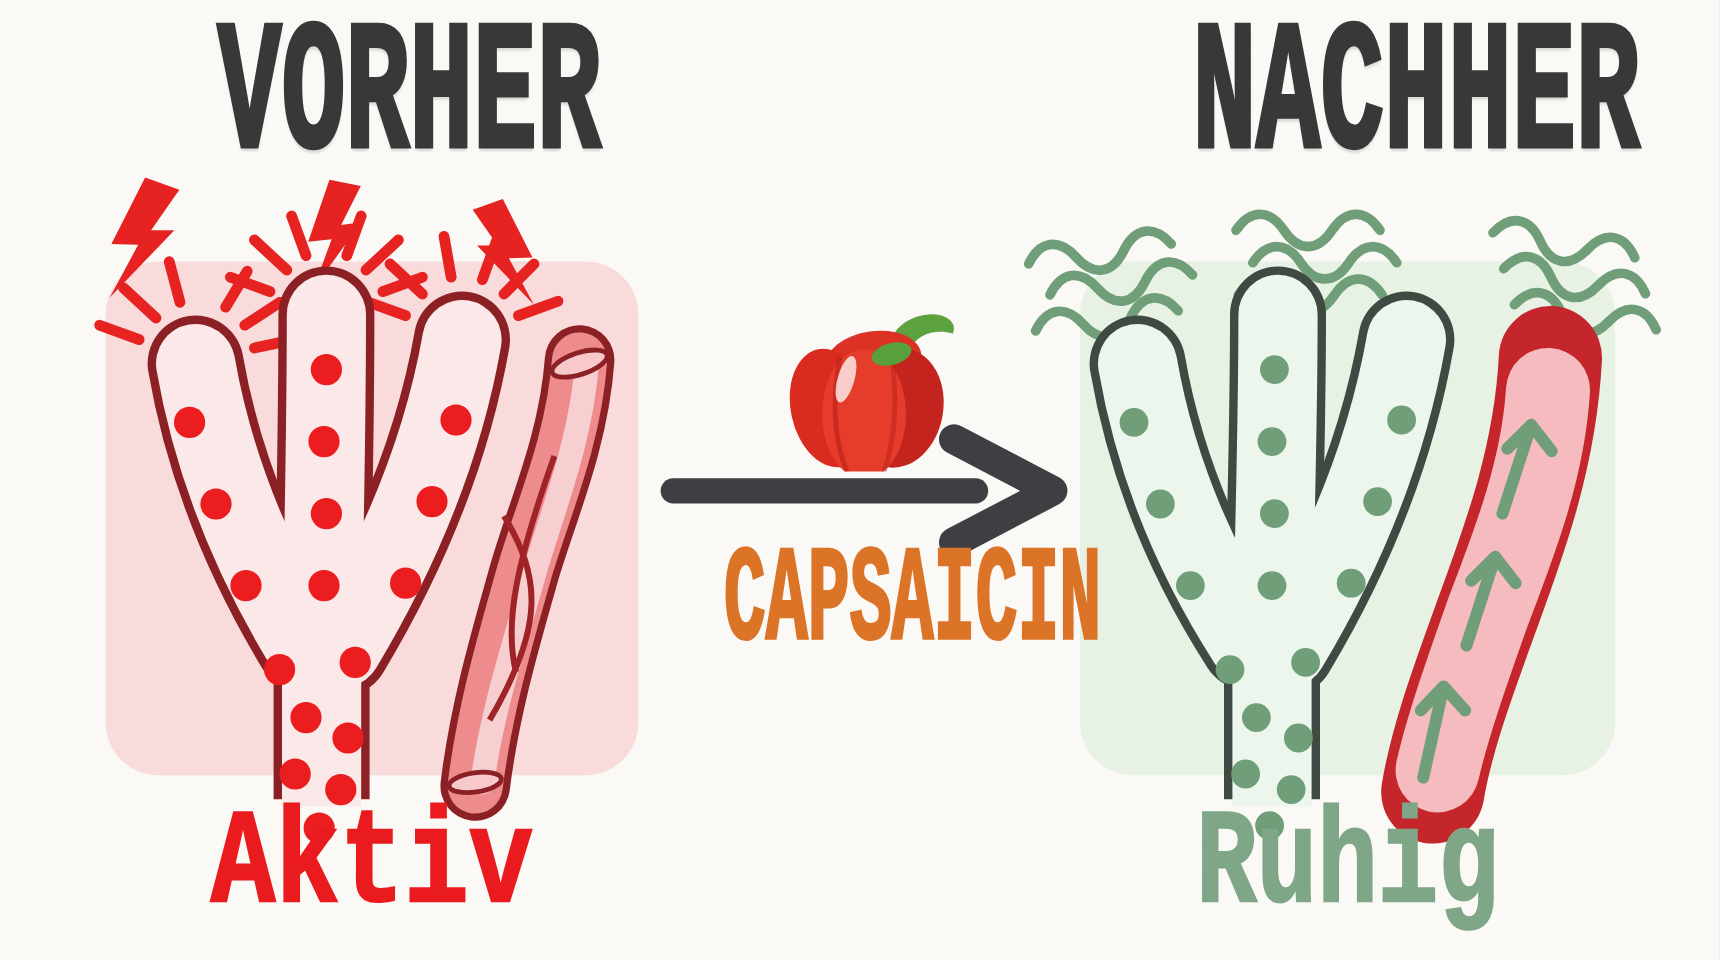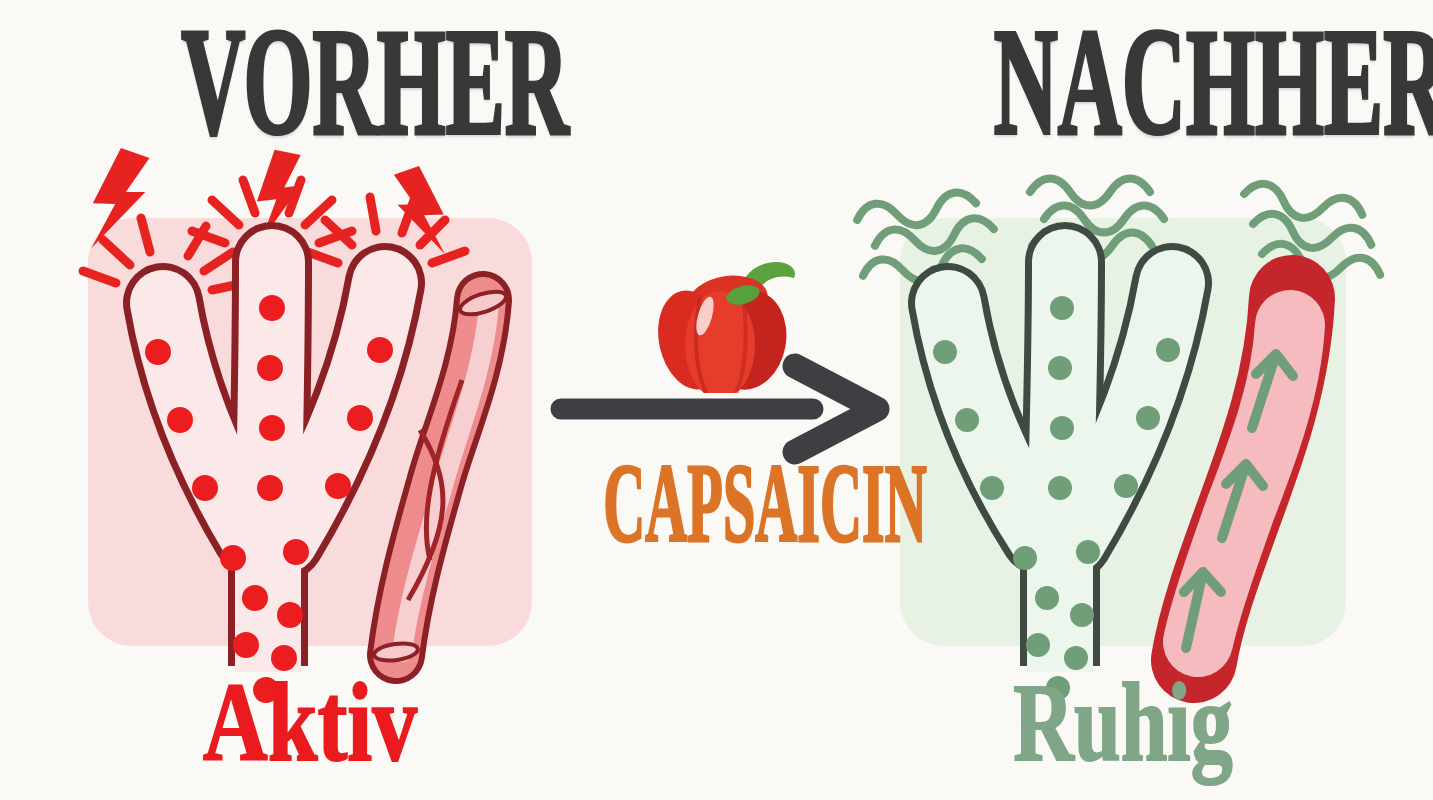--- a/index.html
+++ b/index.html
@@ -1,18 +1,18 @@
 <!DOCTYPE html>
 <html><head>
 <meta charset="utf-8">
 <style>
   html,body{margin:0;padding:0;background:#e9e9e9;}
   #scene{
     position:relative;width:1433px;height:800px;overflow:hidden;
-    background:#faf9f6;font-family:Liberation Serif, serif;
+    background:#faf9f6;font-family:Liberation Mono, monospace;
   }
   .panel{position:absolute;border-radius:44px;}
   #panel-before{left:88px;top:218px;width:444px;height:428px;background:#fadbdc;}
   #panel-after{left:900px;top:218px;width:446px;height:428px;background:#e7f2e5;}
   .big-title{
     position:absolute;top:5px;line-height:1;font-weight:bold;font-size:153px;
     letter-spacing:0;text-align:center;color:#383838;
     transform:scaleX(0.58);transform-origin:center top;
     -webkit-text-stroke:4px #383838;
     text-shadow:0 4px 3px rgba(60,60,60,0.18);

